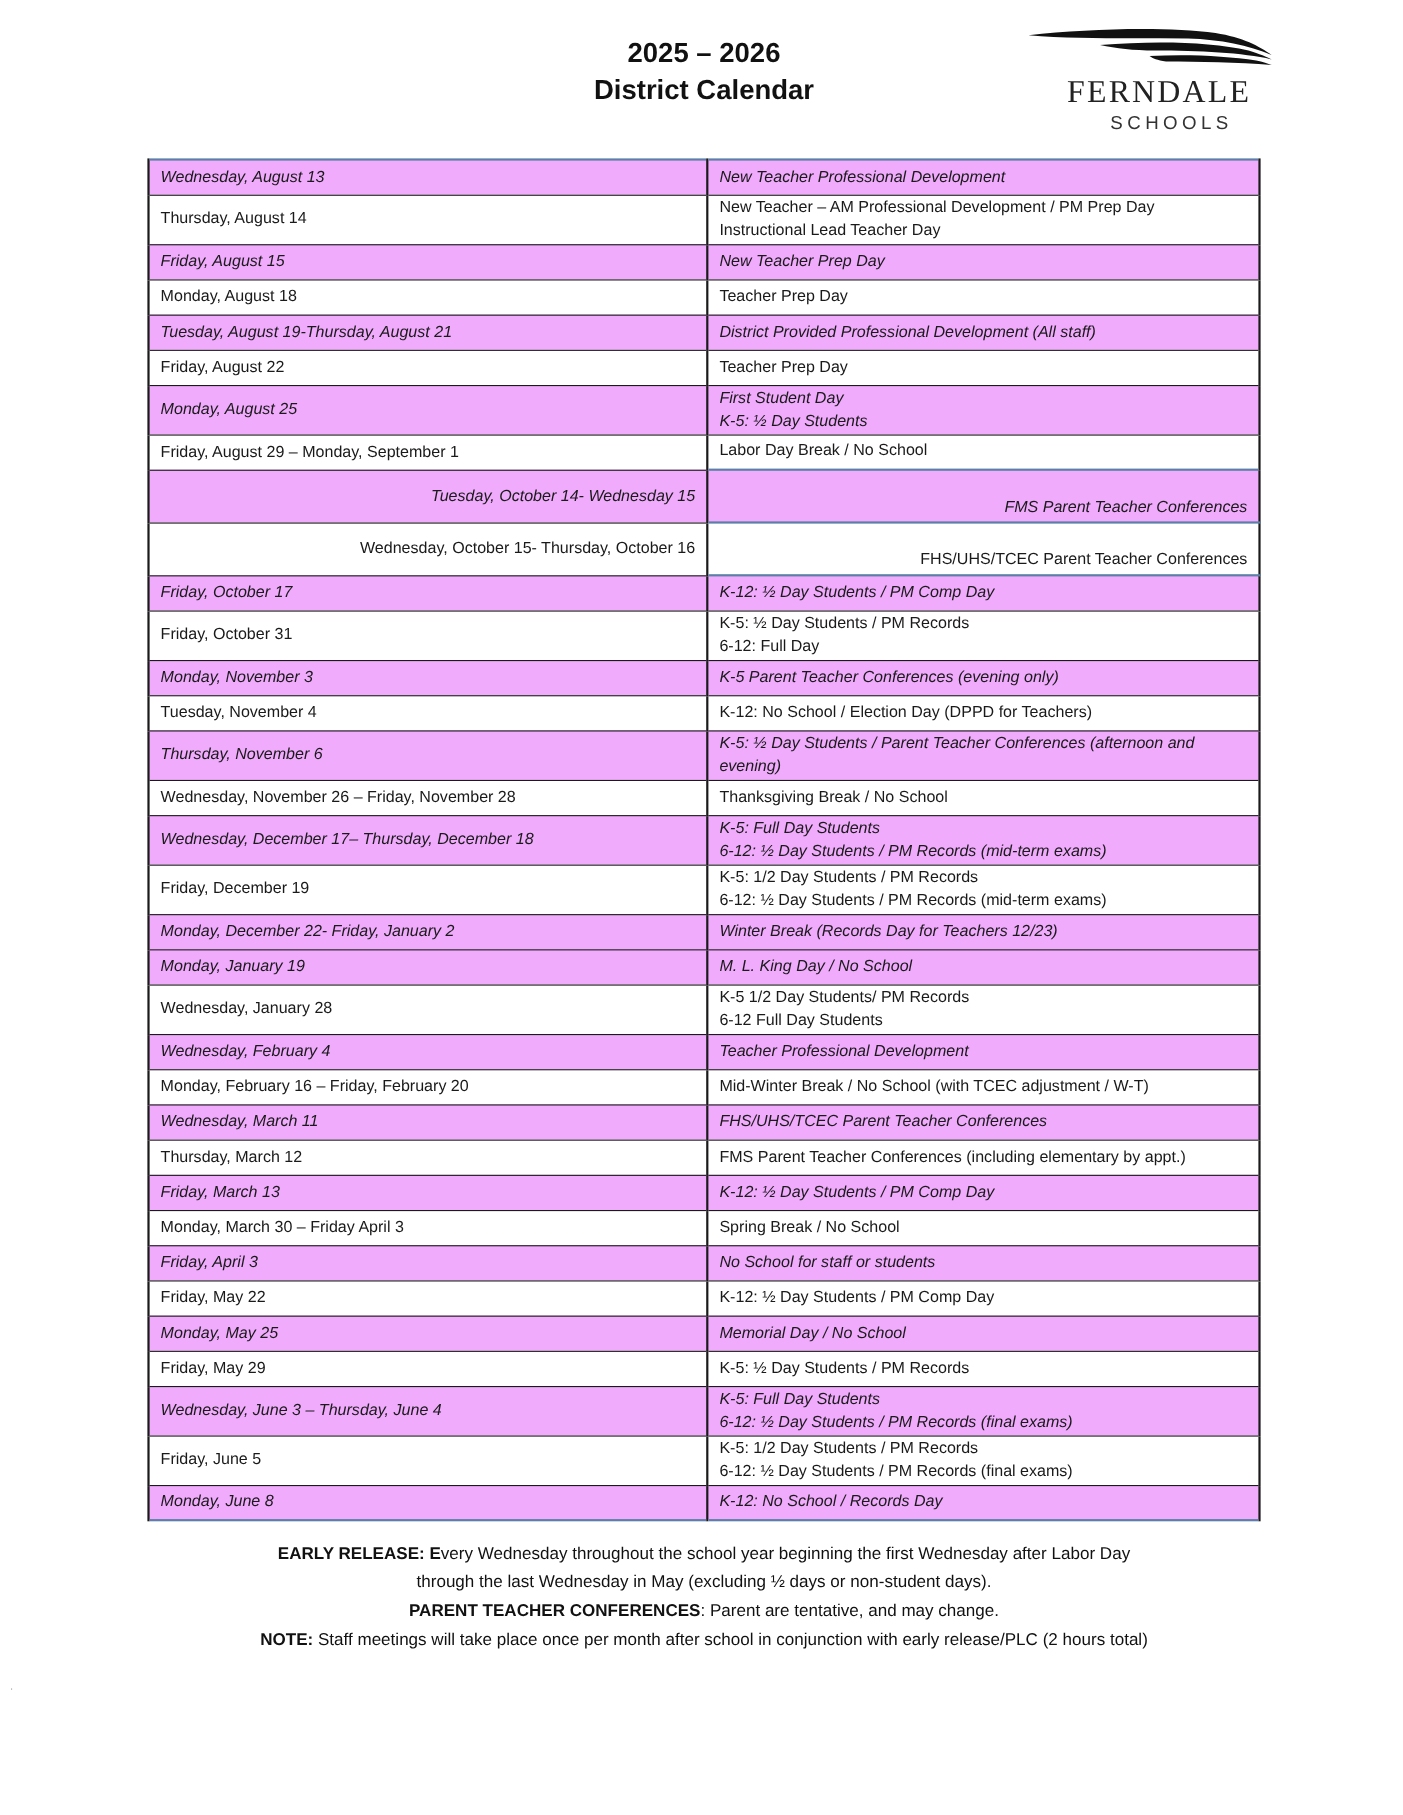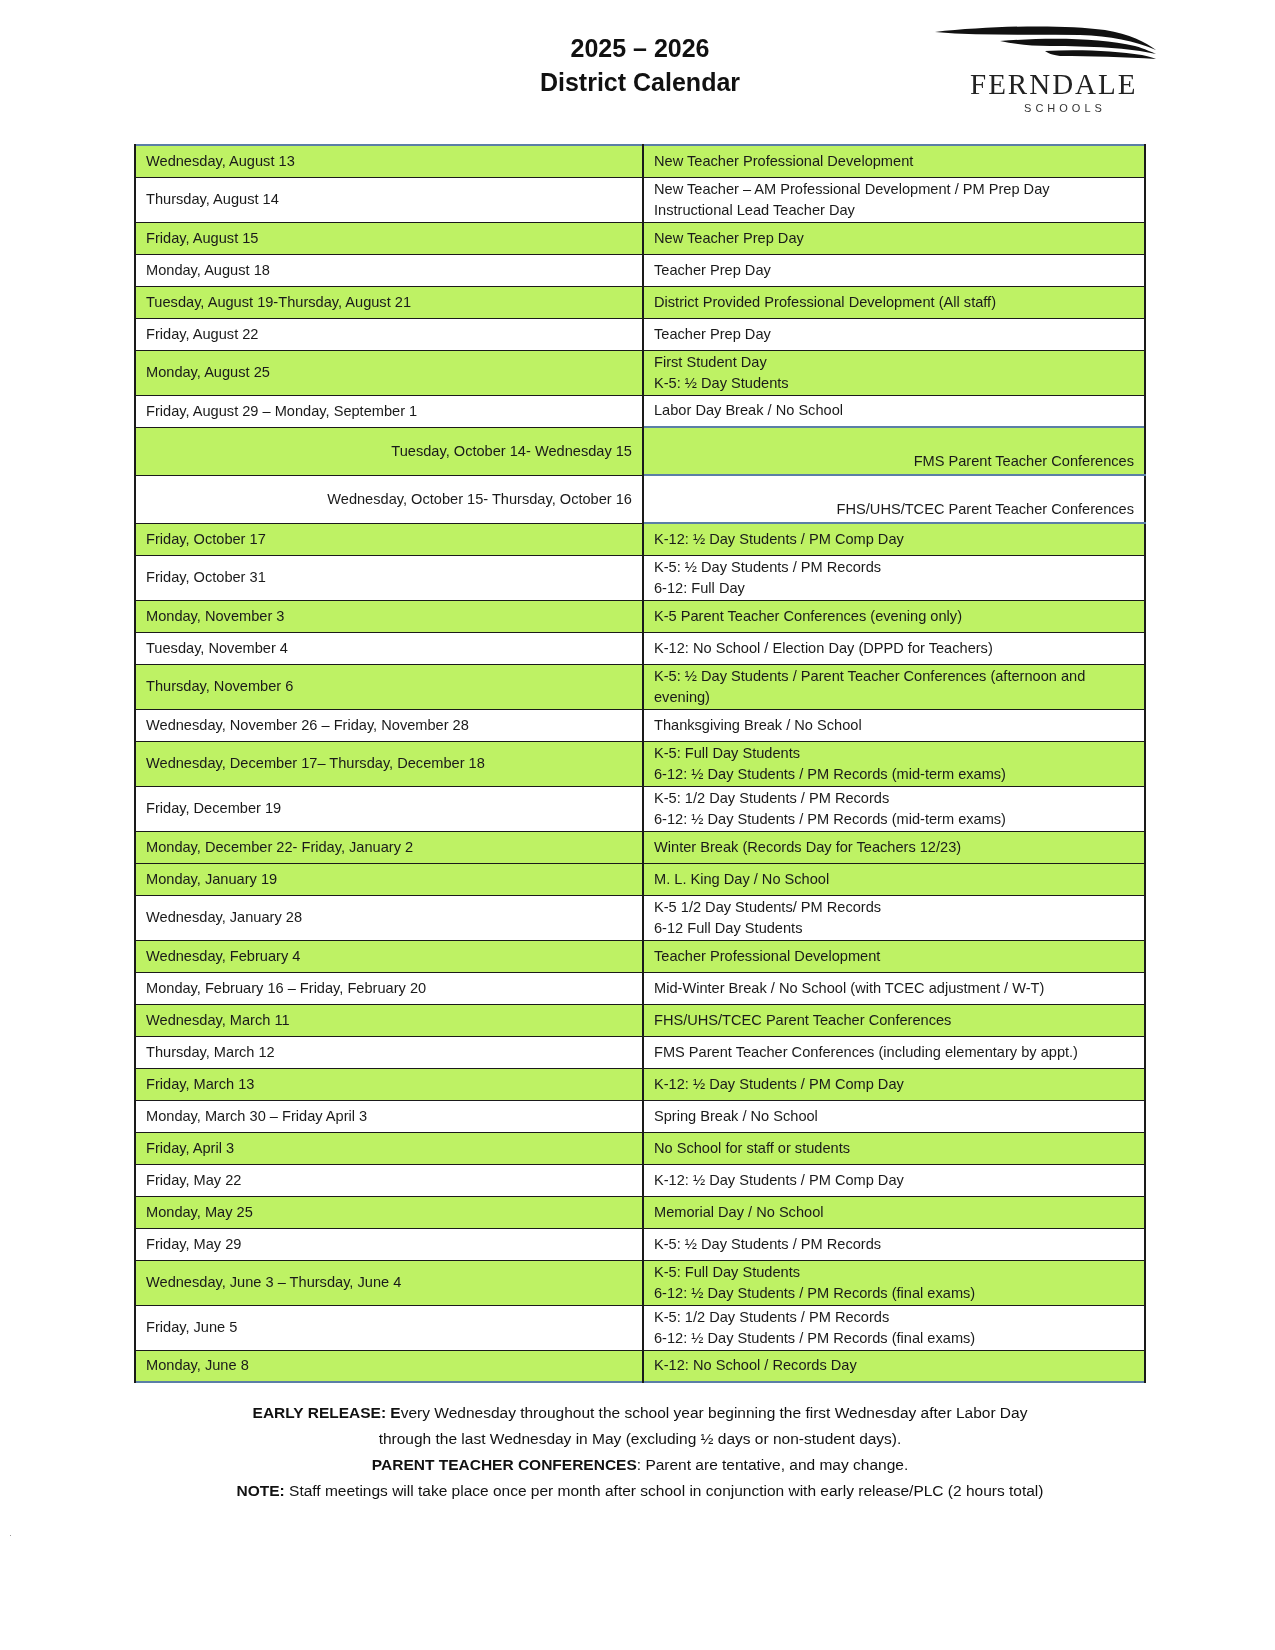--- a/index.html
+++ b/index.html
@@ -1,28 +1,28 @@
 <!DOCTYPE html>
 <html><head>
 <meta charset="utf-8">
 <style>
   html,body{margin:0;padding:0;background:#fff;}
   body{width:1275px;height:1650px;position:relative;font-family:"Liberation Sans","DejaVu Sans",sans-serif;color:#1a1a1a;overflow:hidden;}
   .title{position:absolute;left:430px;width:420px;text-align:center;font-weight:bold;font-size:25px;line-height:34px;top:31px;color:#111;}
   .logo{position:absolute;left:930px;top:24px;width:230px;height:96px;}
   .logo svg{position:absolute;left:0;top:0;}
   .logo-name{position:absolute;left:40px;top:44px;width:190px;font-family:"Liberation Serif","DejaVu Serif",serif;font-size:29px;letter-spacing:2px;color:#222;}
-  .logo-sub{position:absolute;left:40px;top:78px;width:190px;text-align:center;font-size:11px;letter-spacing:4px;color:#333;}
+  .logo-sub{position:absolute;left:40px;top:78px;width:190px;text-align:center;font-size:17px;letter-spacing:4px;color:#333;}
   table.cal{position:absolute;left:134px;top:144px;width:1012px;border-collapse:collapse;table-layout:fixed;border-top:2px solid #5b7fa6;border-bottom:2px solid #5b7fa6;}
   table.cal td{border:1px solid #1a1a1a;border-left:2px solid #1a1a1a;border-right:2px solid #1a1a1a;padding:1px 10px;font-size:14.6px;line-height:21px;vertical-align:middle;}
   table.cal tr{height:32px;}
   table.cal tr.two{height:42px;}
   table.cal tr.tall{height:48px;text-align:right;}
   table.cal tr.tall td.event{vertical-align:bottom;padding-left:22px;padding-bottom:2px;border-top:2px solid #5b7fa6;border-bottom:2px solid #5b7fa6;}
-  table.cal tr.shade td{background:#bef264;}
+  table.cal tr.shade td{background:#f0abfc;font-style:italic;}
   table.cal td.date{width:486px;}
   .evline{display:block;}
   .footer{position:absolute;left:140px;width:1000px;top:1400px;text-align:center;font-size:15.5px;line-height:26px;color:#111;}
   .footer b{font-weight:bold;}
   .dot{position:absolute;left:10px;top:1535px;width:1px;height:1px;background:#999;}
 </style>
 </head>
 <body>
 
 <div class="title">

